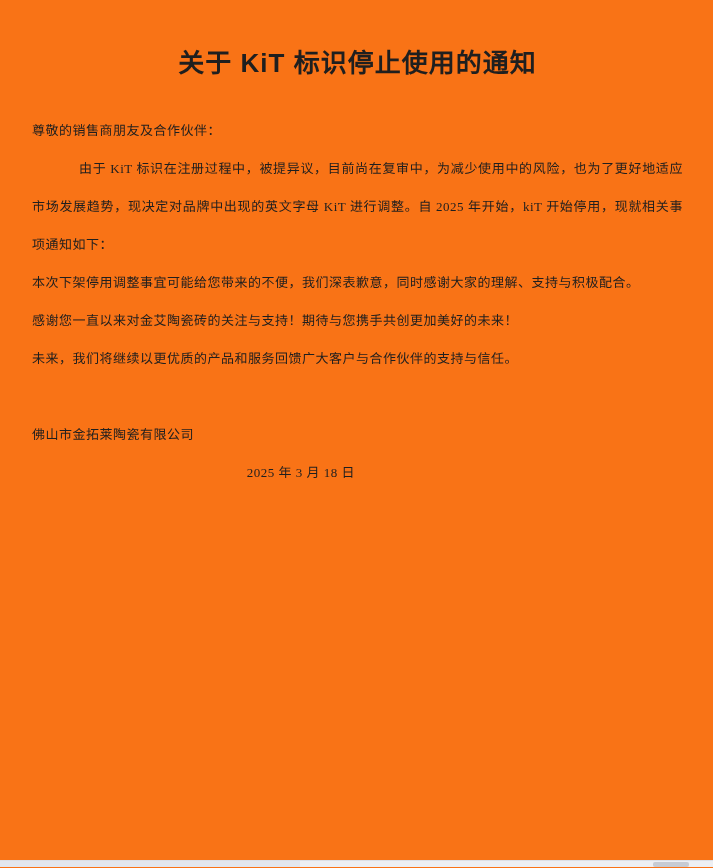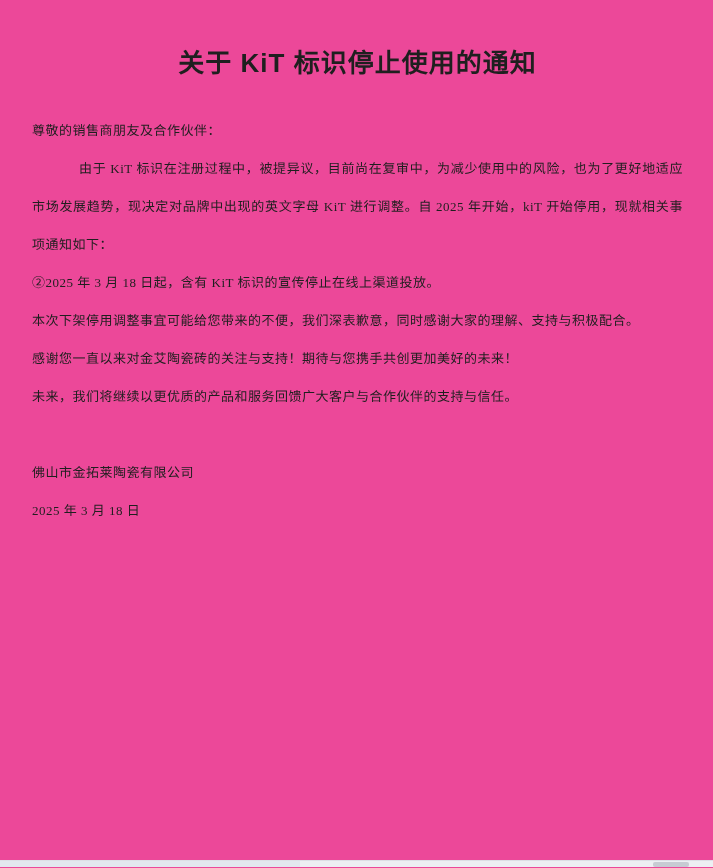--- a/index.html
+++ b/index.html
@@ -3,21 +3,21 @@
 <meta charset="utf-8">
 <style>
   * { margin: 0; padding: 0; box-sizing: border-box; }
   html, body { background: #ffffff; }
   body { font-family: "Liberation Serif", "DejaVu Serif", serif; }
 
   .page {
     position: relative;
     width: 713px;
     height: 868px;
-    background: #ec4899;
+    background: #f97316;
     overflow: hidden;
   }
 
   .doc {
     position: absolute;
     top: 0; left: 0; right: 0;
     padding: 46px 30px 0 32px;
   }
 
   .notice-title {
@@ -42,21 +42,21 @@
   .indent { text-indent: 47px; }
 
   .sec-heading {
     font-family: "Liberation Sans", "DejaVu Sans", sans-serif;
     font-weight: bold;
     text-align: left;
   }
 
   .signature { margin-top: 38px; }
   .sig-company { text-align: left; padding-right: 83px; }
-  .sig-date { text-align: left; padding-right: 113px; }
+  .sig-date { text-align: center; padding-right: 113px; }
 
   .hscrollbar {
     position: absolute;
     left: 0;
     bottom: 1px;
     width: 713px;
     height: 7px;
     border-top: 1px solid #dcdfe5;
   }
   .hscrollbar .track-light {
@@ -81,21 +81,20 @@
     <h1 class="notice-title">关于 KiT 标识停止使用的通知</h1>
 
     <div class="body-text">
 
       <p>尊敬的销售商朋友及合作伙伴：</p>
 
       <p class="indent">由于 KiT 标识在注册过程中，被提异议，目前尚在复审中，为减少使用中的风险，也为了更好地适应市场发展趋势，现决定对品牌中出现的英文字母 KiT 进行调整。自 2025 年开始，kiT 开始停用，现就相关事项通知如下：</p>
 
 
 
-      <p>②2025 年 3 月 18 日起，含有 KiT 标识的宣传停止在线上渠道投放。</p>
 
 
 
       <p>本次下架停用调整事宜可能给您带来的不便，我们深表歉意，同时感谢大家的理解、支持与积极配合。</p>
 
       <p>感谢您一直以来对金艾陶瓷砖的关注与支持！期待与您携手共创更加美好的未来！</p>
 
       <p>未来，我们将继续以更优质的产品和服务回馈广大客户与合作伙伴的支持与信任。</p>
 
       <div class="signature">

